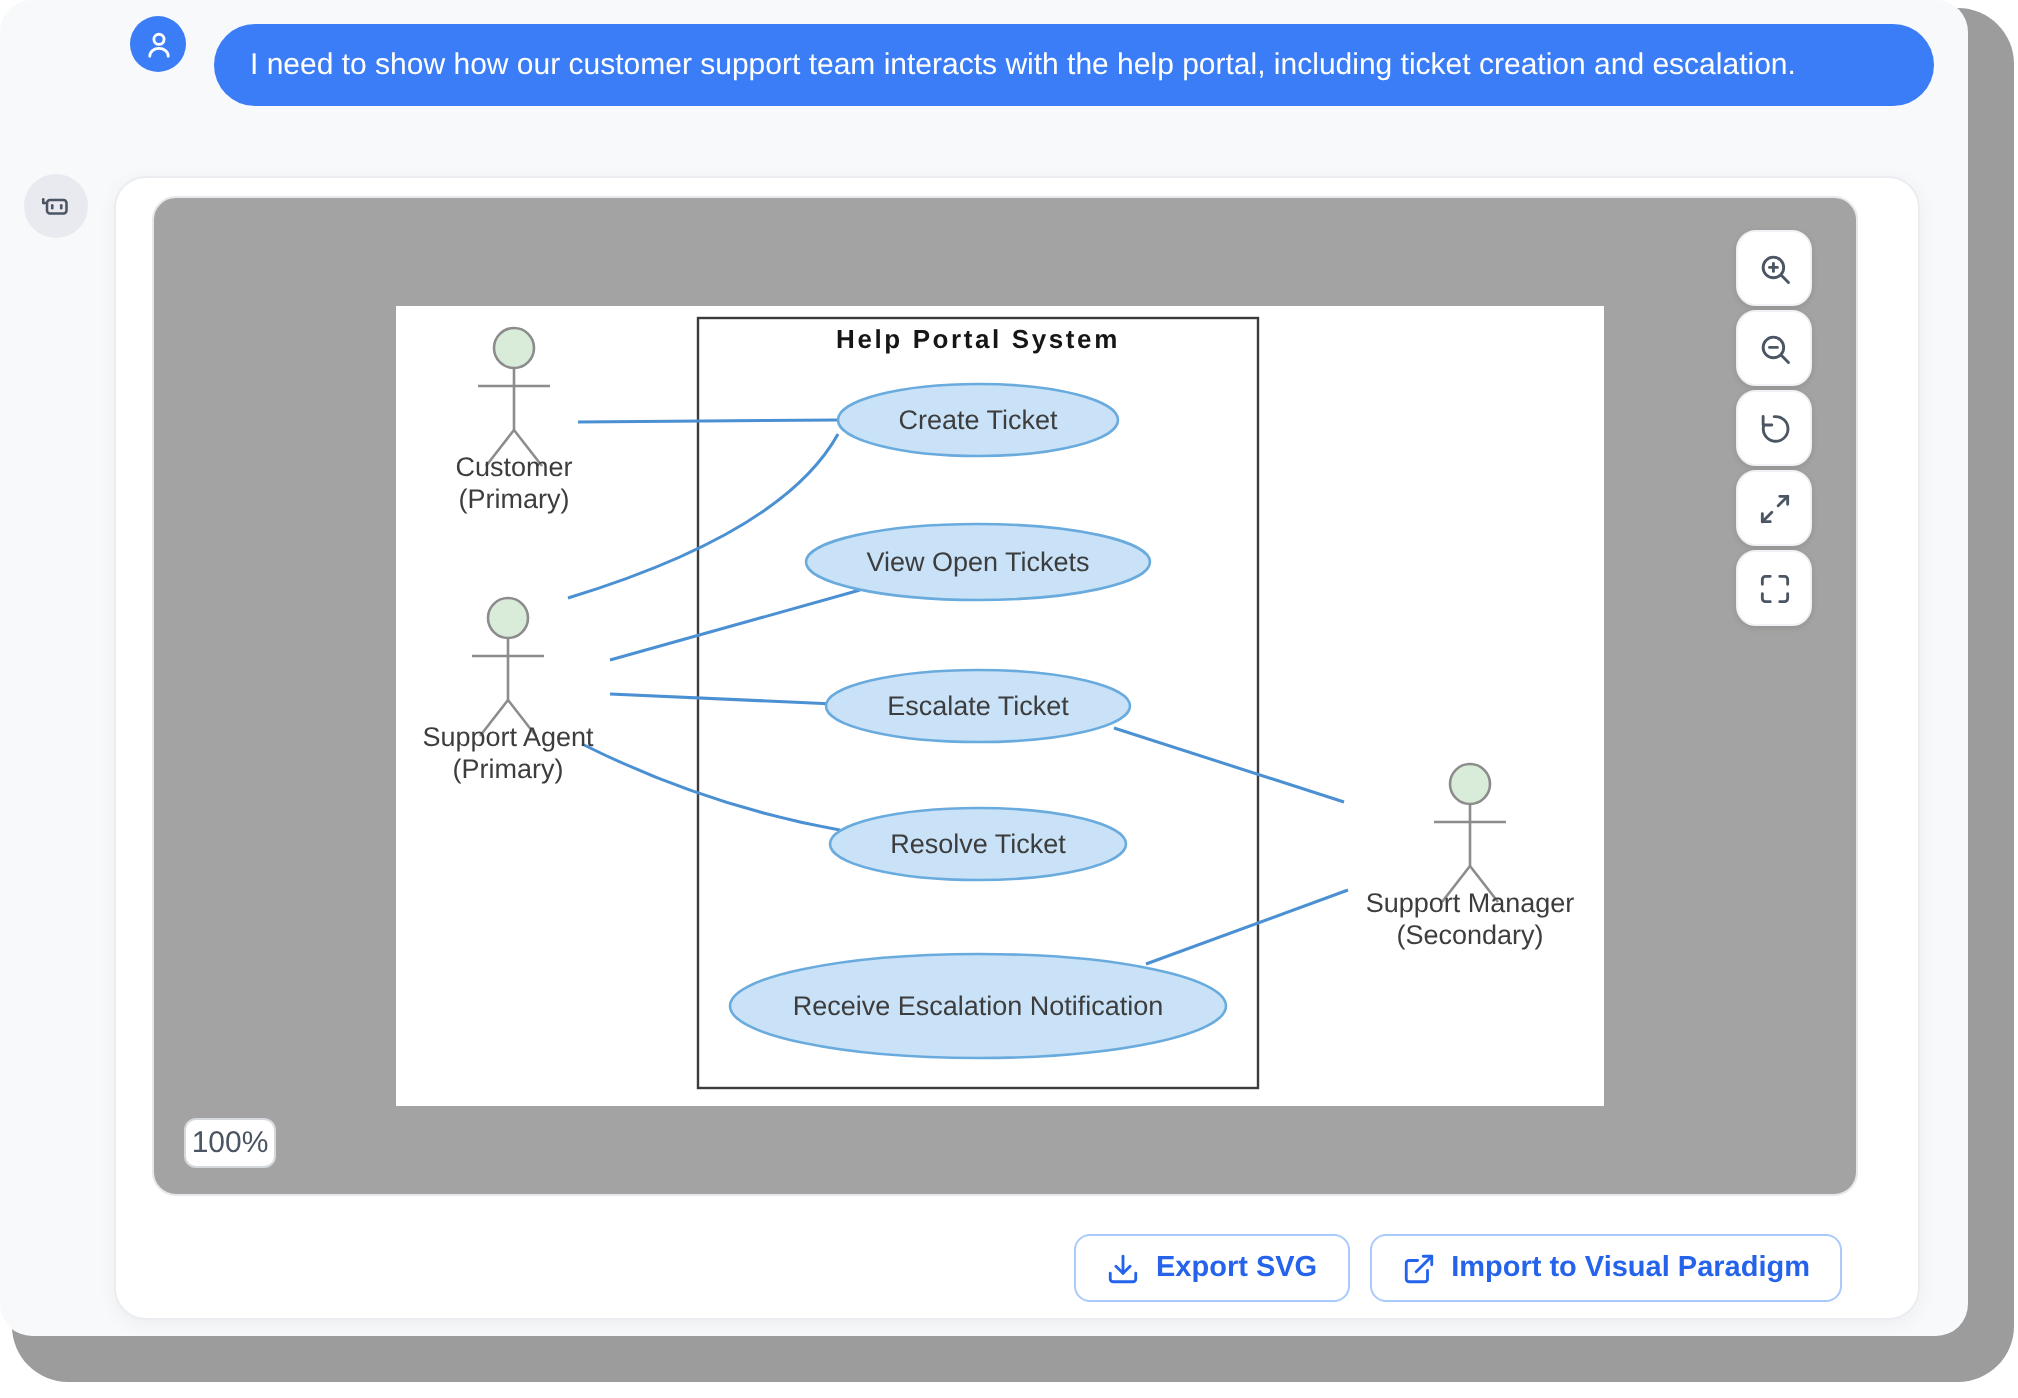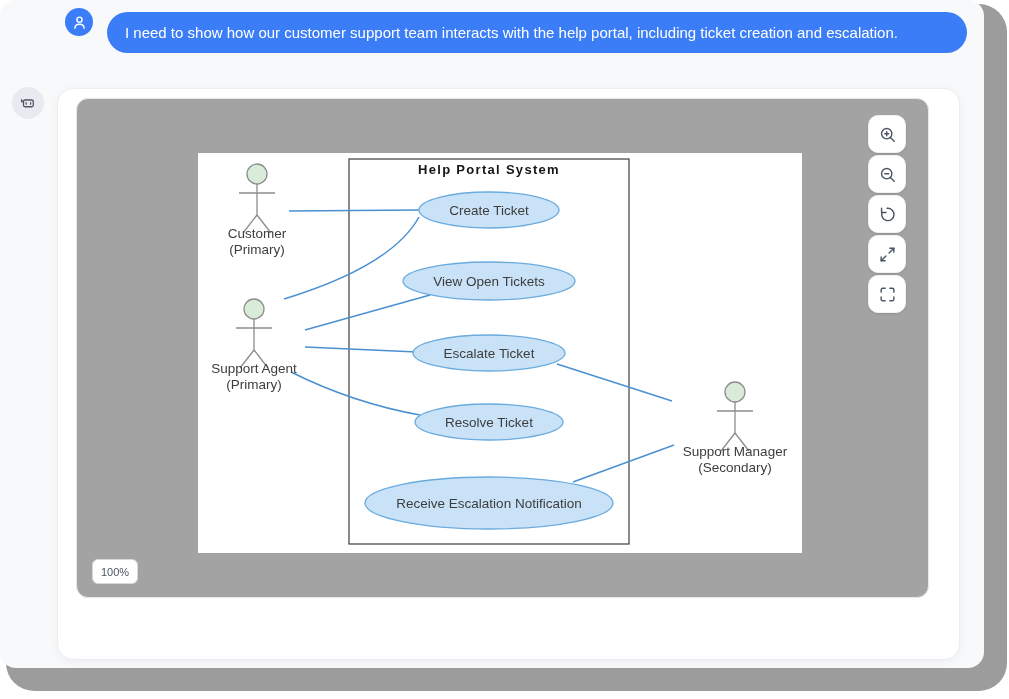--- a/index.html
+++ b/index.html
@@ -32,21 +32,21 @@
     text-anchor:middle; }
   .diagram-svg text.sys-title { font-weight:bold; font-size:13px; fill:#161616; letter-spacing:1.3px; }
 
   .ctrl-col { position:absolute; left:791px; top:16px; display:flex; flex-direction:column; gap:2px; }
   .ctrl-btn { width:38px; height:38px; background:#ffffff; border:1px solid #f0f2f5; border-radius:10px;
     display:flex; align-items:center; justify-content:center; box-shadow:0 1px 3px rgba(0,0,0,0.10);
     cursor:pointer; }
   .ctrl-btn svg { stroke:#4b5563; }
 
   .zoom-badge { position:absolute; left:15px; top:460px; width:46px; height:25px; background:#ffffff;
-    border:1px solid #d5d9de; border-radius:6px; color:#4b5563; font-size:11px;
+    border:1px solid #d5d9de; border-radius:6px; color:#4b5563; font-size:15px;
     display:flex; align-items:center; justify-content:center; }
 
   .actions { position:absolute; right:38px; top:528px; display:flex; gap:10px; }
   .action-btn { height:34px; display:flex; align-items:center; gap:8px; padding:0 15px;
     background:#ffffff; border:1px solid #a9cafb; border-radius:8px; color:#2563eb;
     font-size:14.5px; font-weight:bold; cursor:pointer; white-space:nowrap; }
   .action-btn svg { stroke:#2563eb; }
 </style>
 </head>
 <body>
@@ -166,15 +166,33 @@
                 <path d="M9 20 H6 a2 2 0 0 1 -2 -2 v-3"></path>
             </svg>
           </div>
         </div>
 
         <div class="zoom-badge">
           <span>100%</span>
         </div>
       </div>
 
+      <div class="actions">
+        <button class="action-btn">
+          <svg width="17" height="17" viewBox="0 0 24 24" fill="none" stroke-width="2" stroke-linecap="round" stroke-linejoin="round">
+            <path d="M21 15v4a2 2 0 0 1-2 2H5a2 2 0 0 1-2-2v-4"></path>
+            <polyline points="7,10 12,15 17,10"></polyline>
+              <line x1="12" y1="15" x2="12" y2="3"></line>
+          </svg>
+          <span>Export SVG</span>
+        </button>
+        <button class="action-btn">
+          <svg width="17" height="17" viewBox="0 0 24 24" fill="none" stroke-width="2" stroke-linecap="round" stroke-linejoin="round">
+            <path d="M18 13v6a2 2 0 0 1-2 2H5a2 2 0 0 1-2-2V8a2 2 0 0 1 2-2h6"></path>
+            <polyline points="15,3 21,3 21,9"></polyline>
+              <line x1="10" y1="14" x2="21" y2="3"></line>
+          </svg>
+          <span>Import to Visual Paradigm</span>
+        </button>
+      </div>
     </div>
   </div>
 </div>
 
 </body></html>

